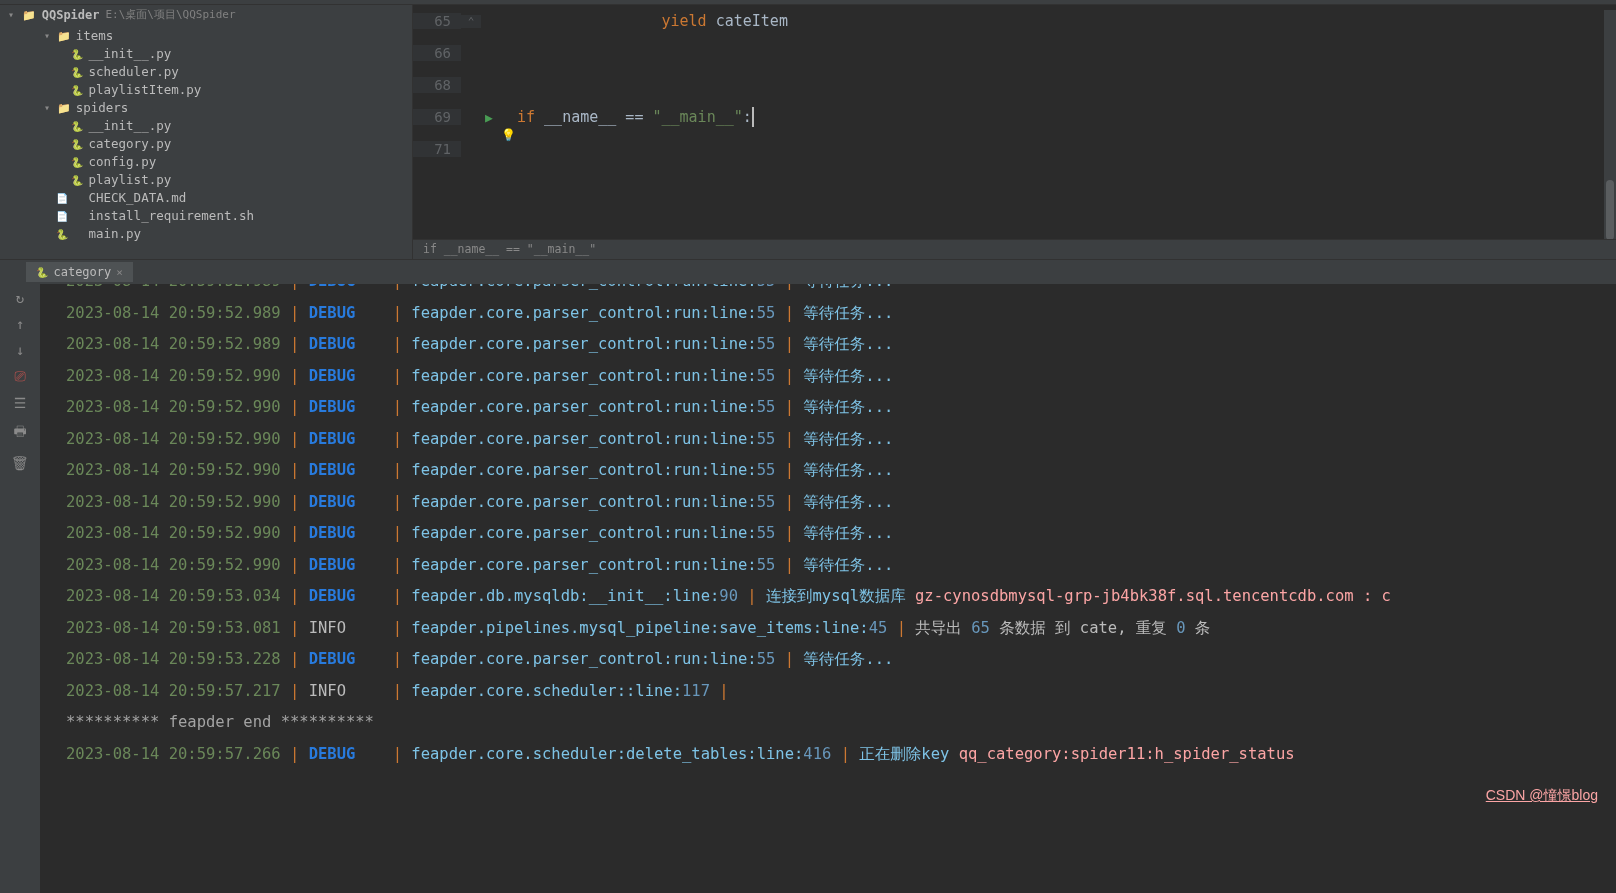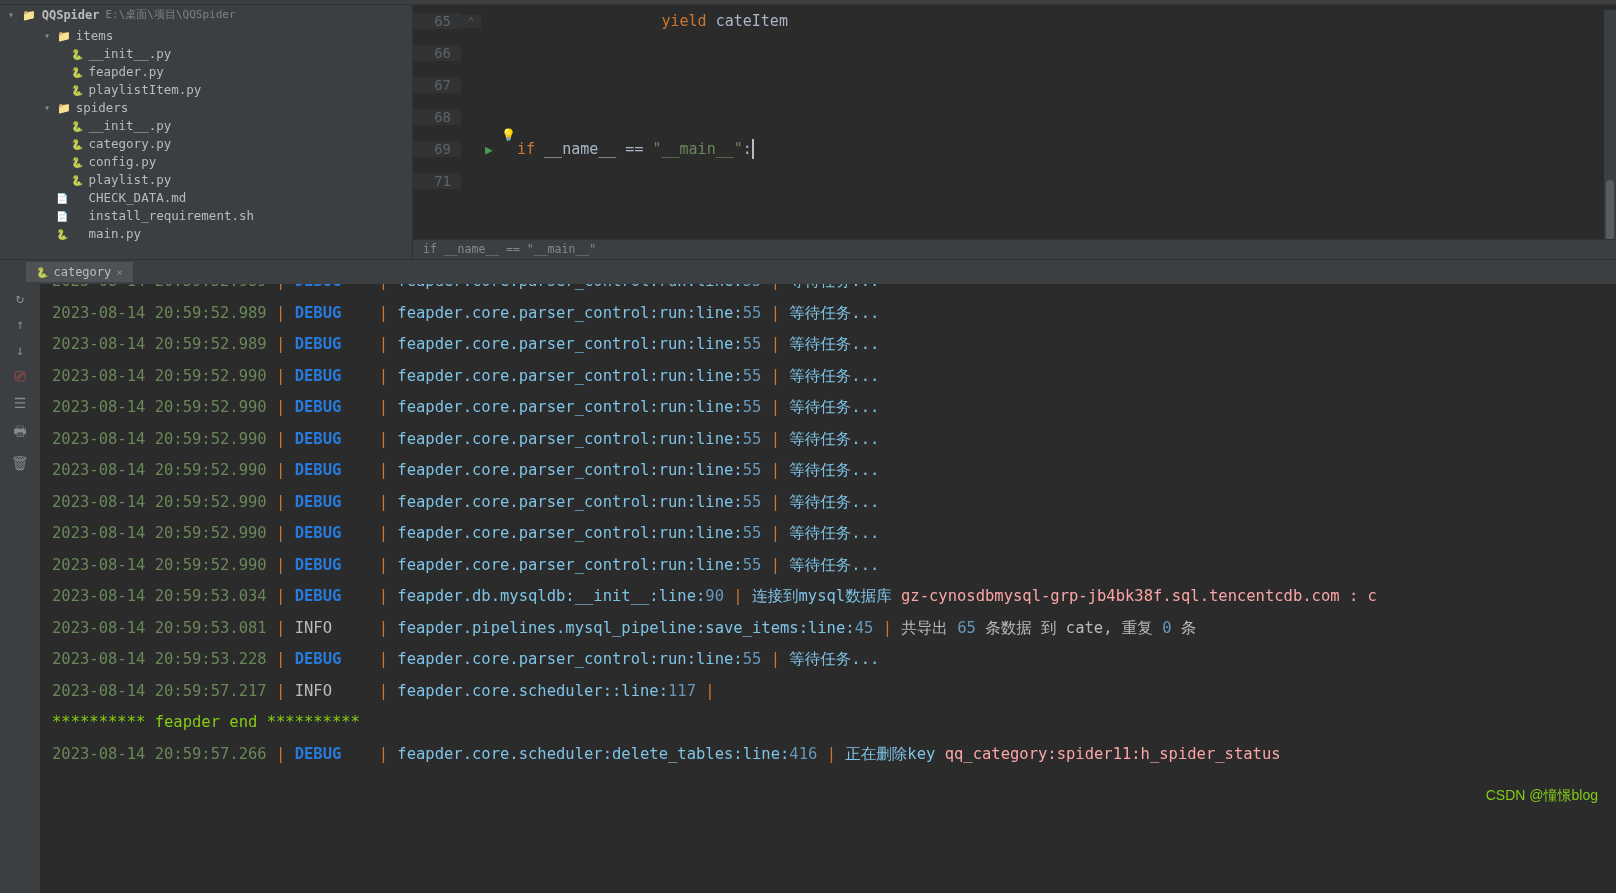--- a/index.html
+++ b/index.html
@@ -31,34 +31,34 @@
 .param { color:#aa4926; }
 .bulb { position:absolute; left:88px; top:123px; font-size:12px; }
 .breadcrumb { height:20px; background:#3c3f41; border-top:1px solid #323232; padding:2px 10px; font-size:11.5px; color:#888; }
 .run-panel { height:634px; background:#2b2b2b; border-top:1px solid #323232; display:flex; flex-direction:column; }
 .run-tabs { height:24px; background:#3c3f41; display:flex; align-items:center; padding-left:26px; }
 .run-tab { padding:3px 10px; background:#4e5254; font-size:12px; display:flex; align-items:center; gap:5px; color:#bbb; }
 .run-tab .x { color:#888; font-size:11px; }
 .run-body { flex:1; display:flex; }
 .run-gutter { width:40px; background:#3c3f41; display:flex; flex-direction:column; align-items:center; padding-top:6px; gap:10px; }
 .run-gutter span { color:#8a8a8a; font-size:14px; cursor:pointer; }
-.console { flex:1; padding:4px 12px; font-size:15.5px; overflow:hidden; }
+.console { flex:1; padding:4px 26px; font-size:15.5px; overflow:hidden; }
 .log-line { white-space:pre; line-height:31.5px; font-family:"Consolas",monospace; }
 .ts { color:#6a8759; }
 .sep { color:#cc7832; }
 .lvl-debug { color:#287bde; font-weight:bold; }
 .lvl-info { color:#bbbbbb; font-weight:normal; }
 .src { color:#7ec3e6; }
 .lno { color:#6897bb; }
 .msg { color:#7ec3e6; }
 .msg-w { color:#bbbbbb; }
 .hl { color:#fca5a5; }
 .num { color:#6897bb; }
-.end-line { color:#84cc16;margin-top:32px; }
-.watermark { position:absolute; right:18px; bottom:88px; color:#84cc16; font-size:14px; font-family:sans-serif; }
+.end-line { color:#a3a3a3;margin-top:32px; }
+.watermark { position:absolute; right:18px; bottom:88px; color:#fca5a5; font-size:14px; font-family:sans-serif;text-decoration:underline; }
 .scrollbar-v { position:absolute; right:0; top:5px; width:12px; height:248px; background:#3c3f41; }
 .scrollbar-v::after { content:""; position:absolute; left:2px; top:170px; width:8px; height:60px; background:#5a5d5f; border-radius:4px; }
 .caret { border-left:2px solid #bbb; height:20px; display:inline-block; vertical-align:middle; }
 </style>
 </head>
 <body>
 
 <div class="top-tabs"></div>
 
 <div class="main">
@@ -76,21 +76,21 @@
           <span>items</span>
         </div>
         <div class="tree-item d3">
           <span class="chev"></span>
           <span class="ic-py"></span>
           <span>__init__.py</span>
         </div>
         <div class="tree-item d3">
           <span class="chev"></span>
           <span class="ic-py"></span>
-          <span>feapder.py</span>
+          <span>scheduler.py</span>
         </div>
         <div class="tree-item d3">
           <span class="chev"></span>
           <span class="ic-py"></span>
           <span>playlistItem.py</span>
         </div>
         <div class="tree-item d2">
           <span class="chev">▾</span>
           <span class="ic-folder"></span>
           <span>spiders</span>
@@ -137,26 +137,20 @@
     <div class="code-area">
       <div id="code-lines" style="flex:1;">
           <div class="line">
             <div class="lineno">65</div>
             <div class="fold">⌃</div>
             <div class="gutter-run"></div>
             <div class="code">                <span class="kw">yield</span> cateItem</div>
           </div>
           <div class="line">
             <div class="lineno">66</div>
-            <div class="fold"></div>
-            <div class="gutter-run"></div>
-            <div class="code"></div>
-          </div>
-          <div class="line">
-            <div class="lineno">67</div>
             <div class="fold"></div>
             <div class="gutter-run"></div>
             <div class="code"></div>
           </div>
           <div class="line">
             <div class="lineno">68</div>
             <div class="fold"></div>
             <div class="gutter-run"></div>
             <div class="code"></div>
           </div>

